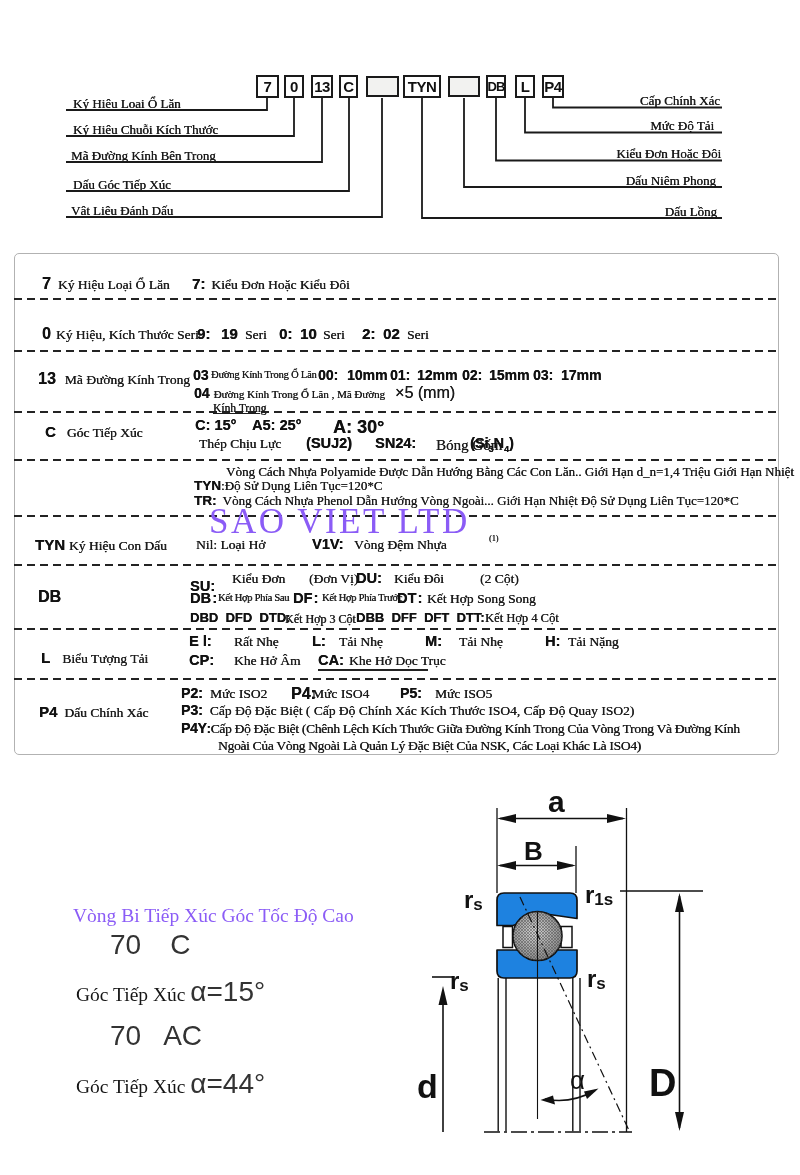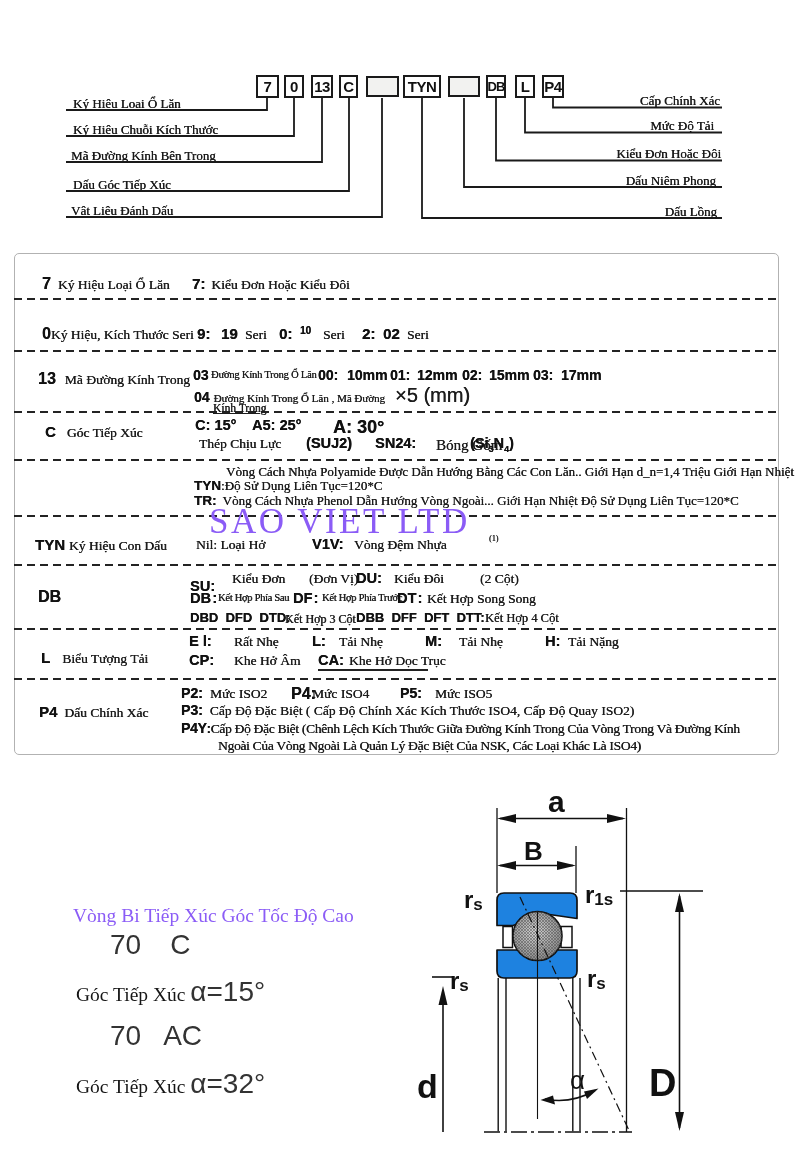--- a/index.html
+++ b/index.html
@@ -94,28 +94,28 @@
 <div class="dash" style="left:14px;top:459px;width:763px;"></div>
 <div class="dash" style="left:14px;top:515px;width:763px;"></div>
 <div class="dash" style="left:14px;top:564px;width:763px;"></div>
 <div class="dash" style="left:14px;top:628px;width:763px;"></div>
 <div class="dash" style="left:14px;top:678px;width:763px;"></div>
 
 <div class="row" style="left:42px;top:275px;"><span class="bs" style="font-size:16px;">7</span><span class="sf" style="margin-left:7px;">Ký Hiệu Loại Ổ Lăn</span></div>
 
 <div class="row" style="left:192px;top:275px;"><span class="bs" style="font-size:15px;">7:</span><span class="sf" style="margin-left:6px;">Kiểu Đơn Hoặc Kiểu Đôi</span></div>
 
-<div class="row" style="left:42px;top:325px;"><span class="bs" style="font-size:16px;">0</span><span class="sf" style="">Ký Hiệu, Kích Thước Seri</span></div>
+<div class="row" style="left:42px;top:325px;"><span class="bs" style="font-size:16px;">0</span><span class="sf" style="margin-left:5px;">Ký Hiệu, Kích Thước Seri</span></div>
 
 <div class="row" style="left:0;top:325px;width:800px;">
     <span class="bs abs" style="left:197px;font-size:15px;">9:</span>
     <span class="bs abs" style="left:221px;font-size:15px;">19</span>
     <span class="sf abs" style="left:245px;top:1.5px;">Seri</span>
     <span class="bs abs" style="left:279px;font-size:15px;">0:</span>
-    <span class="bs abs" style="left:300px;font-size:10px;">10</span>
+    <span class="bs abs" style="left:300px;font-size:15px;">10</span>
     <span class="sf abs" style="left:323px;top:1.5px;">Seri</span>
     <span class="bs abs" style="left:362px;font-size:15px;">2:</span>
     <span class="bs abs" style="left:383px;font-size:15px;">02</span>
     <span class="sf abs" style="left:407px;top:1.5px;">Seri</span>
   </div>
 
 <div class="row" style="left:38px;top:370px;"><span class="bs" style="font-size:16px;">13</span><span class="sf" style="margin-left:9px;">Mã Đường Kính Trong</span></div>
 
 <div class="row" style="left:0;top:367px;width:800px;">
     <span class="bs abs" style="left:193px;font-size:14px;">03</span>
@@ -123,21 +123,21 @@
     <span class="bs abs" style="left:318px;font-size:14px;">00:</span>
     <span class="bs abs" style="left:347px;font-size:14px;">10mm</span>
     <span class="bs abs" style="left:390px;font-size:14px;">01:</span>
     <span class="bs abs" style="left:417px;font-size:14px;">12mm</span>
     <span class="bs abs" style="left:462px;font-size:14px;">02:</span>
     <span class="bs abs" style="left:489px;font-size:14px;">15mm</span>
     <span class="bs abs" style="left:533px;font-size:14px;">03:</span>
     <span class="bs abs" style="left:561px;font-size:14px;">17mm</span>
   </div>
 
-<div class="row" style="left:194px;top:384px;"><span class="bs" style="font-size:14px;">04</span><span class="sf" style="font-size:11px;margin-left:4px;">Đường Kính Trong Ổ Lăn , Mã Đường</span><span style="font-family:'Liberation Sans',sans-serif;font-size:20px;margin-left:10px;">×5 (mm)</span></div>
+<div class="row" style="left:194px;top:384px;"><span class="bs" style="font-size:14px;">04</span><span class="sf" style="font-size:11px;margin-left:4px;">Đường Kính Trong Ổ Lăn , Mã Đường</span><span style="font-family:'Liberation Sans',sans-serif;font-size:16px;margin-left:10px;">×5 (mm)</span></div>
 
 <div class="row" style="left:213px;top:400px;"><span class="sf" style="font-size:11.5px;text-decoration:underline;">Kính Trong</span></div>
 
 <div class="row" style="left:45px;top:423px;"><span class="bs" style="font-size:15px;">C</span><span class="sf" style="margin-left:11px;">Góc Tiếp Xúc</span></div>
 
 <div class="row" style="left:0;top:417px;width:800px;">
     <span class="bs abs" style="left:195px;font-size:14.5px;">C:&nbsp;15°</span>
     <span class="bs abs" style="left:252px;font-size:14.5px;">A5:&nbsp;25°</span>
     <span class="bs abs" style="left:333px;font-size:18px;">A:&nbsp;30°</span>
   </div>
@@ -234,21 +234,21 @@
 <div class="abs" style="left:209px;top:502px;font-family:'Liberation Serif',serif;font-size:35px;letter-spacing:2.5px;color:#8b5cf6;z-index:3;">SAO VIET LTD</div>
 
 <div class="abs" style="left:73px;top:905px;font-size:19.5px;color:#8b5cf6;">Vòng Bi Tiếp Xúc Góc Tốc Độ Cao</div>
 
 <div class="abs" style="left:110px;top:929px;font-family:'Liberation Sans',sans-serif;font-size:28px;color:#333;">70<span style="margin-left:29px;">C</span></div>
 
 <div class="abs" style="left:76px;top:976px;font-size:19.5px;color:#151515;">Góc Tiếp Xúc <span style="font-family:'Liberation Sans',sans-serif;font-size:28px;color:#333;">α=15°</span></div>
 
 <div class="abs" style="left:110px;top:1020px;font-family:'Liberation Sans',sans-serif;font-size:28px;color:#333;">70<span style="margin-left:22px;">AC</span></div>
 
-<div class="abs" style="left:76px;top:1068px;font-size:19.5px;color:#151515;">Góc Tiếp Xúc <span style="font-family:'Liberation Sans',sans-serif;font-size:28px;color:#333;">α=32°</span></div>
+<div class="abs" style="left:76px;top:1068px;font-size:19.5px;color:#151515;">Góc Tiếp Xúc <span style="font-family:'Liberation Sans',sans-serif;font-size:28px;color:#333;">α=44°</span></div>
 
 <svg class="abs" style="left:405px;top:782px;" width="310" height="393" viewBox="405 782 310 393">
   <defs>
     <radialGradient id="ballg" cx="0.45" cy="0.42" r="0.8">
       <stop offset="0" stop-color="#d2d2d2"></stop>
       <stop offset="0.4" stop-color="#a9a9a9"></stop>
       <stop offset="0.75" stop-color="#868686"></stop>
       <stop offset="1" stop-color="#6f6f6f"></stop>
     </radialGradient>
     <pattern id="hatch" width="3" height="3" patternUnits="userSpaceOnUse">

